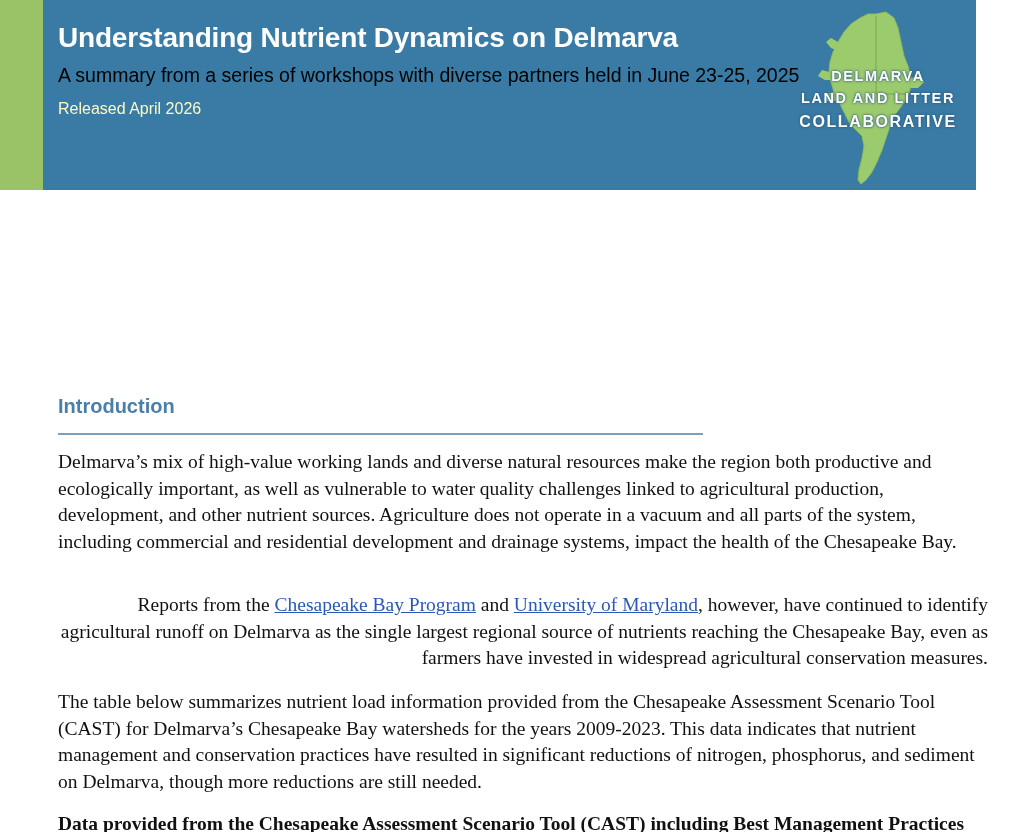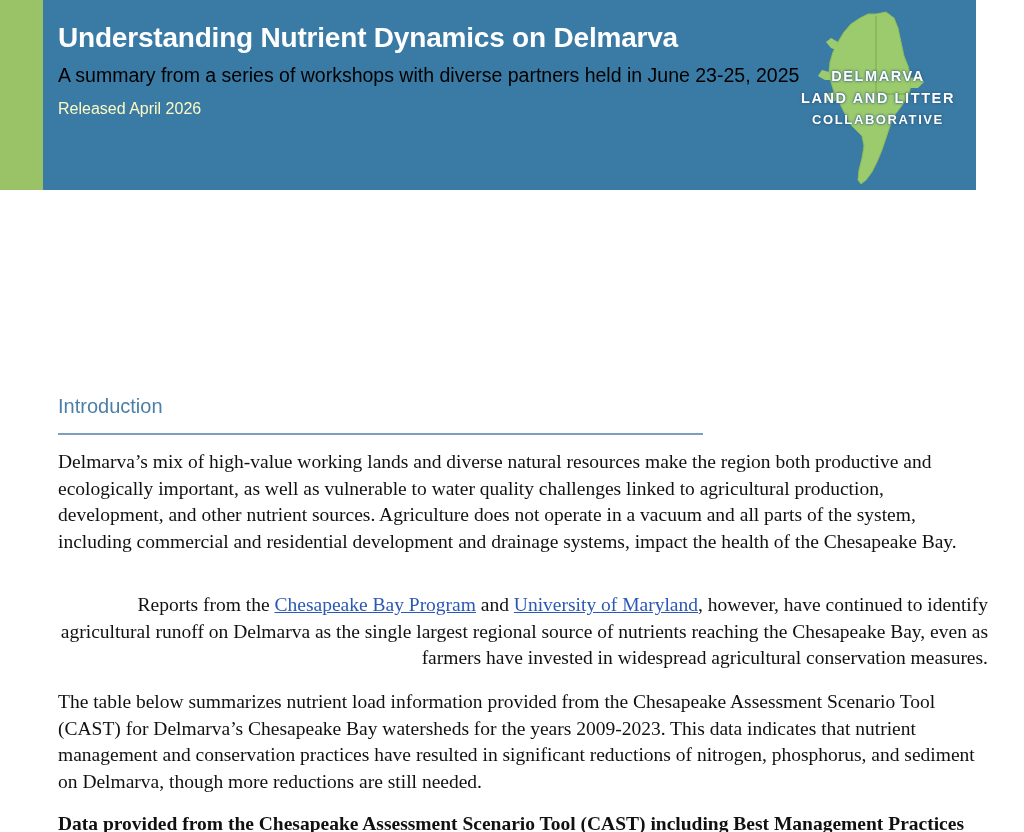--- a/index.html
+++ b/index.html
@@ -84,34 +84,34 @@
     text-align: center;
     font-family: "Liberation Sans", "DejaVu Sans", sans-serif;
     color: #ffffff;
     font-weight: bold;
     letter-spacing: 1.6px;
     line-height: 1.5;
     text-shadow: 0 0 3px rgba(42,90,125,0.85), 0 0 2px rgba(42,90,125,0.9);
   }
   .logo-line-1 { font-size: 14.5px; }
   .logo-line-2 { font-size: 14.5px; text-align: center; }
-  .logo-line-3 { font-size: 13px; }
+  .logo-line-3 { font-size: 16px; }
 
   
   .content {
     position: relative;
     padding: 0;
   }
   .section-heading {
     position: absolute;
     left: 58px;
     top: 205px;
     font-family: "Liberation Sans", "DejaVu Sans", sans-serif;
     font-size: 20px;
-    font-weight: normal;
+    font-weight: bold;
     color: #4a7fa8;
     margin: 0;
   }
   .section-rule {
     position: absolute;
     left: 58px;
     top: 243px;
     width: 645px;
     height: 2px;
     background: #7b9fbd;

